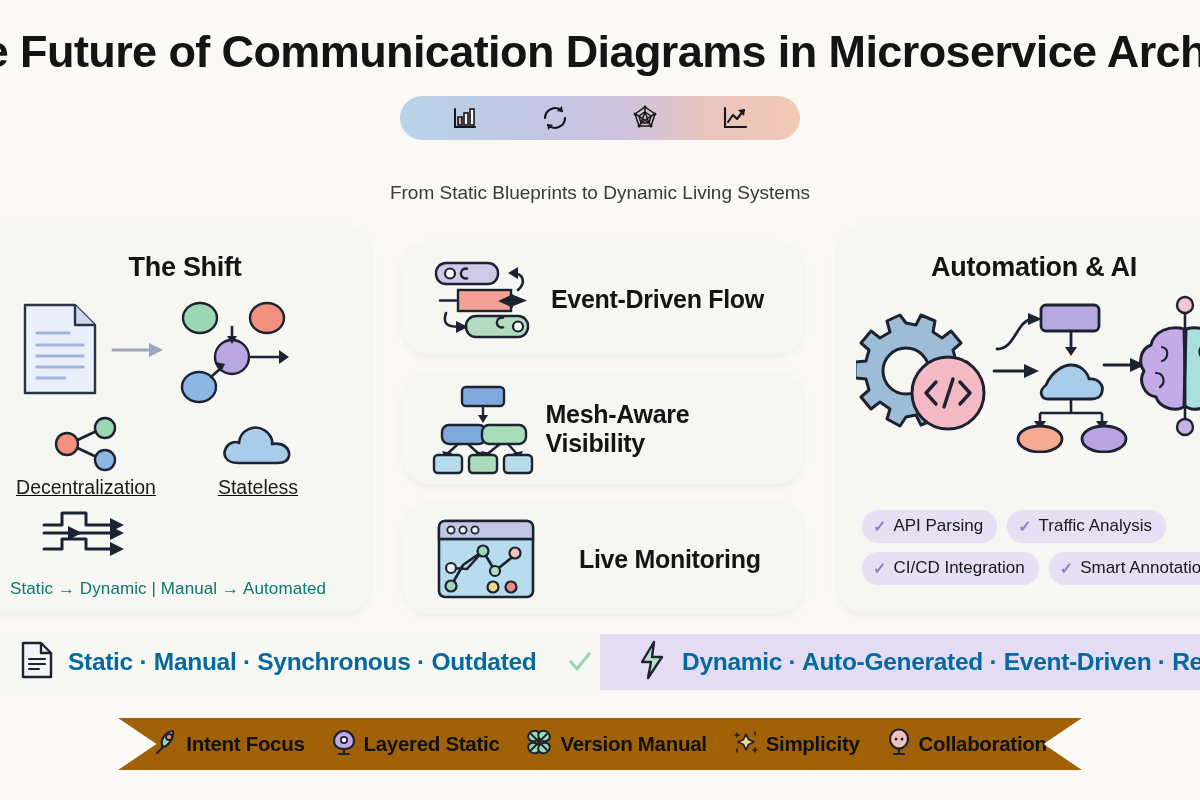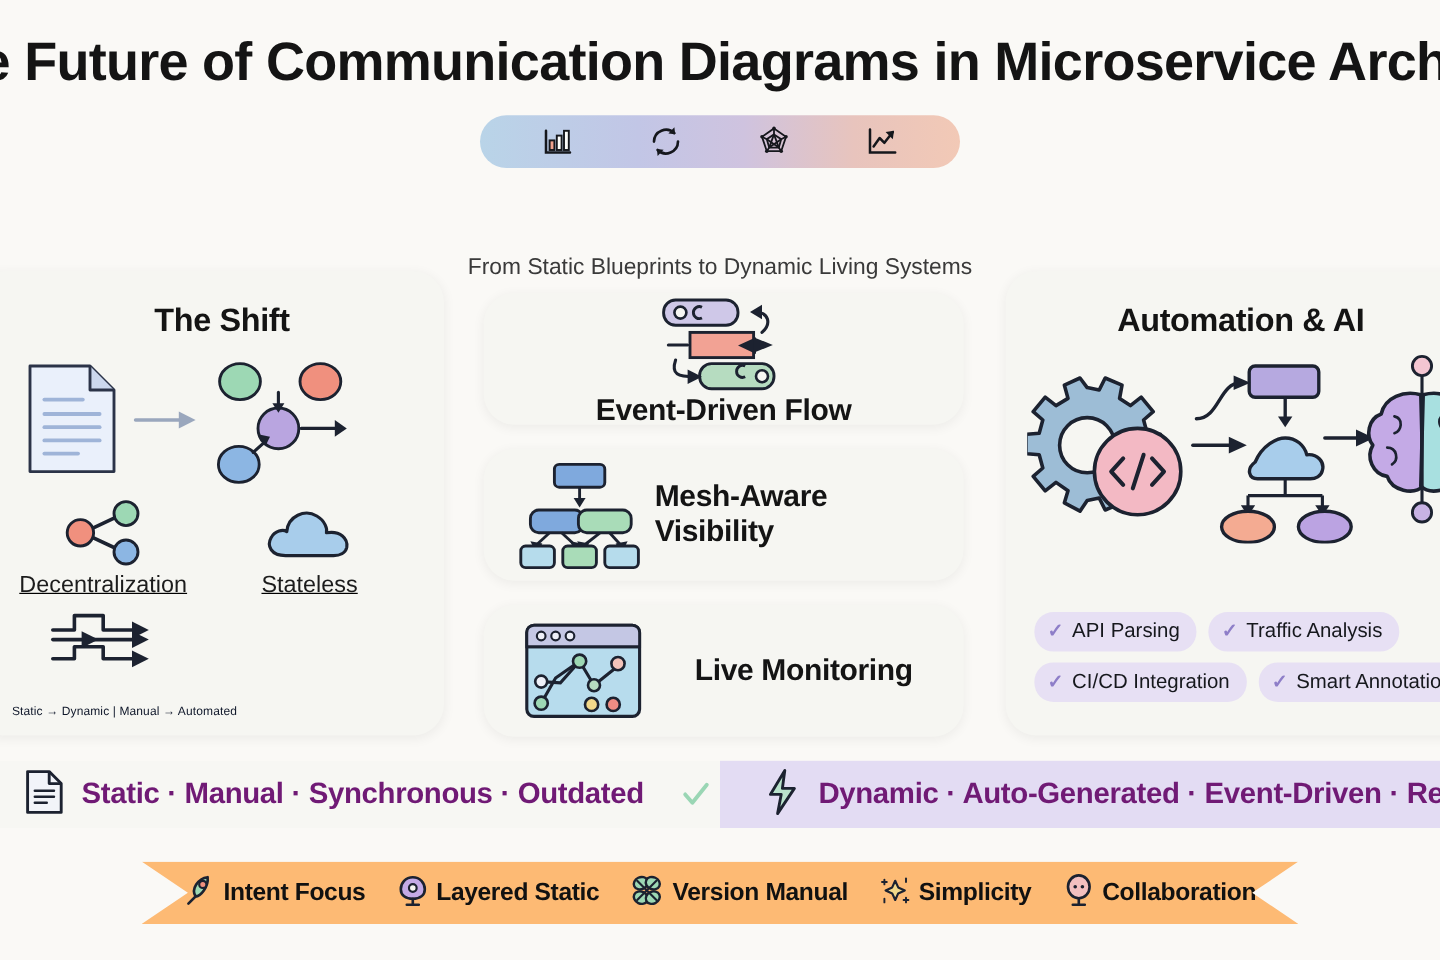--- a/index.html
+++ b/index.html
@@ -28,21 +28,21 @@
     padding: 0 20px;
   }
   .icon-strip svg { display: block; }
 
   .sub-title {
     position: absolute; top: 148px; width: 1200px; text-align: center;
     font-size: 25px; font-weight: 700; color: #1a1a1a; letter-spacing: -0.3px;
   }
   .sub-sub {
     position: absolute; top: 182px; width: 1200px; text-align: center;
-    font-size: 19px; font-weight: 400; color: #3a3a3a; margin-top: 30px;
+    font-size: 19px; font-weight: 400; color: #3a3a3a;
   }
 
   
   .card {
     position: absolute; background: #f6f6f2; border-radius: 26px;
     box-shadow: 0 2px 10px rgba(0,0,0,0.055);
   }
   .card-left  { left: -22px;  top: 226px; width: 392px; height: 387px; }
   .card-right { left: 838px;  top: 226px; width: 392px; height: 387px; }
 
@@ -57,21 +57,21 @@
   .shift-hero { position: relative; height: 110px; margin-top: 12px; }
   .shift-grid {
     display: grid; grid-template-columns: 1fr 1fr;
     margin-top: 8px; padding: 0 26px 0 22px; row-gap: 2px;
   }
   .shift-cell { text-align: center; text-decoration: underline; }
   .shift-cell .glyph { height: 62px; display: flex; align-items: center; justify-content: center; }
   .shift-cell .lbl { font-size: 19.5px; color: #1c1c1c; margin-top: 1px; }
   .shift-foot {
     position: absolute; left: 32px; bottom: 14px;
-    font-size: 10px; color: #0f172a; letter-spacing: 0.1px;
+    font-size: 17px; color: #0f766e; letter-spacing: 0.1px;
   }
 
   
   .ai-hero { position: relative; height: 150px; margin-top: 14px; }
   .chips {
     position: absolute; left: 24px; bottom: 28px; width: 380px;
     display: flex; flex-wrap: wrap; gap: 9px 10px;
   }
   .chip {
     background: #e7e0f4; color: #16181d; border-radius: 16px;
@@ -82,40 +82,40 @@
 
   
   .mid-card {
     position: absolute; left: 403px; width: 400px; height: 110px;
     background: #f6f6f2; border-radius: 26px;
     box-shadow: 0 2px 10px rgba(0,0,0,0.055);
     display: flex; align-items: center; padding: 0 18px;
   }
   .mid-card .mc-icon { width: 130px; display: flex; justify-content: center; }
   .mid-card .mc-label { font-size: 25px; font-weight: 700; color: #141414; letter-spacing: -0.3px; }
-  .mid-1 { top: 244px; flex-direction: column; }
+  .mid-1 { top: 244px; }
   .mid-2 { top: 374px; }
   .mid-3 { top: 504px; gap: 28px; }
 
   
   .cmp-left {
     position: absolute; left: -14px; top: 634px; width: 614px; height: 56px;
     background: #f7f7f3; display: flex; align-items: center; padding-left: 34px; gap: 14px;
   }
   .cmp-right {
     position: absolute; left: 600px; top: 634px; width: 620px; height: 56px;
     background: #e3dcf3; display: flex; align-items: center; padding-left: 38px; gap: 16px;
   }
-  .cmp-text { font-size: 24.5px; font-weight: 700; color: #701a75; letter-spacing: -0.3px; white-space: nowrap; }
+  .cmp-text { font-size: 24.5px; font-weight: 700; color: #0369a1; letter-spacing: -0.3px; white-space: nowrap; }
   .cmp-marks { display: flex; align-items: center; gap: 10px; margin-left: 16px; }
 
   
   .ribbon {
     position: absolute; left: 118px; top: 718px; width: 964px; height: 52px;
-    background: #fdba74;
+    background: #a16207;
     clip-path: polygon(0 0, 100% 0, 96% 50%, 100% 100%, 0 100%, 4% 50%);
     display: flex; align-items: center; justify-content: center; gap: 26px;
   }
   .rib-item { display: flex; align-items: center; gap: 7px; }
   .rib-item .rl { font-size: 20.5px; font-weight: 700; color: #111; letter-spacing: -0.3px; white-space: nowrap; }
 </style>
 </head>
 <body>
 
 <div id="stage">

